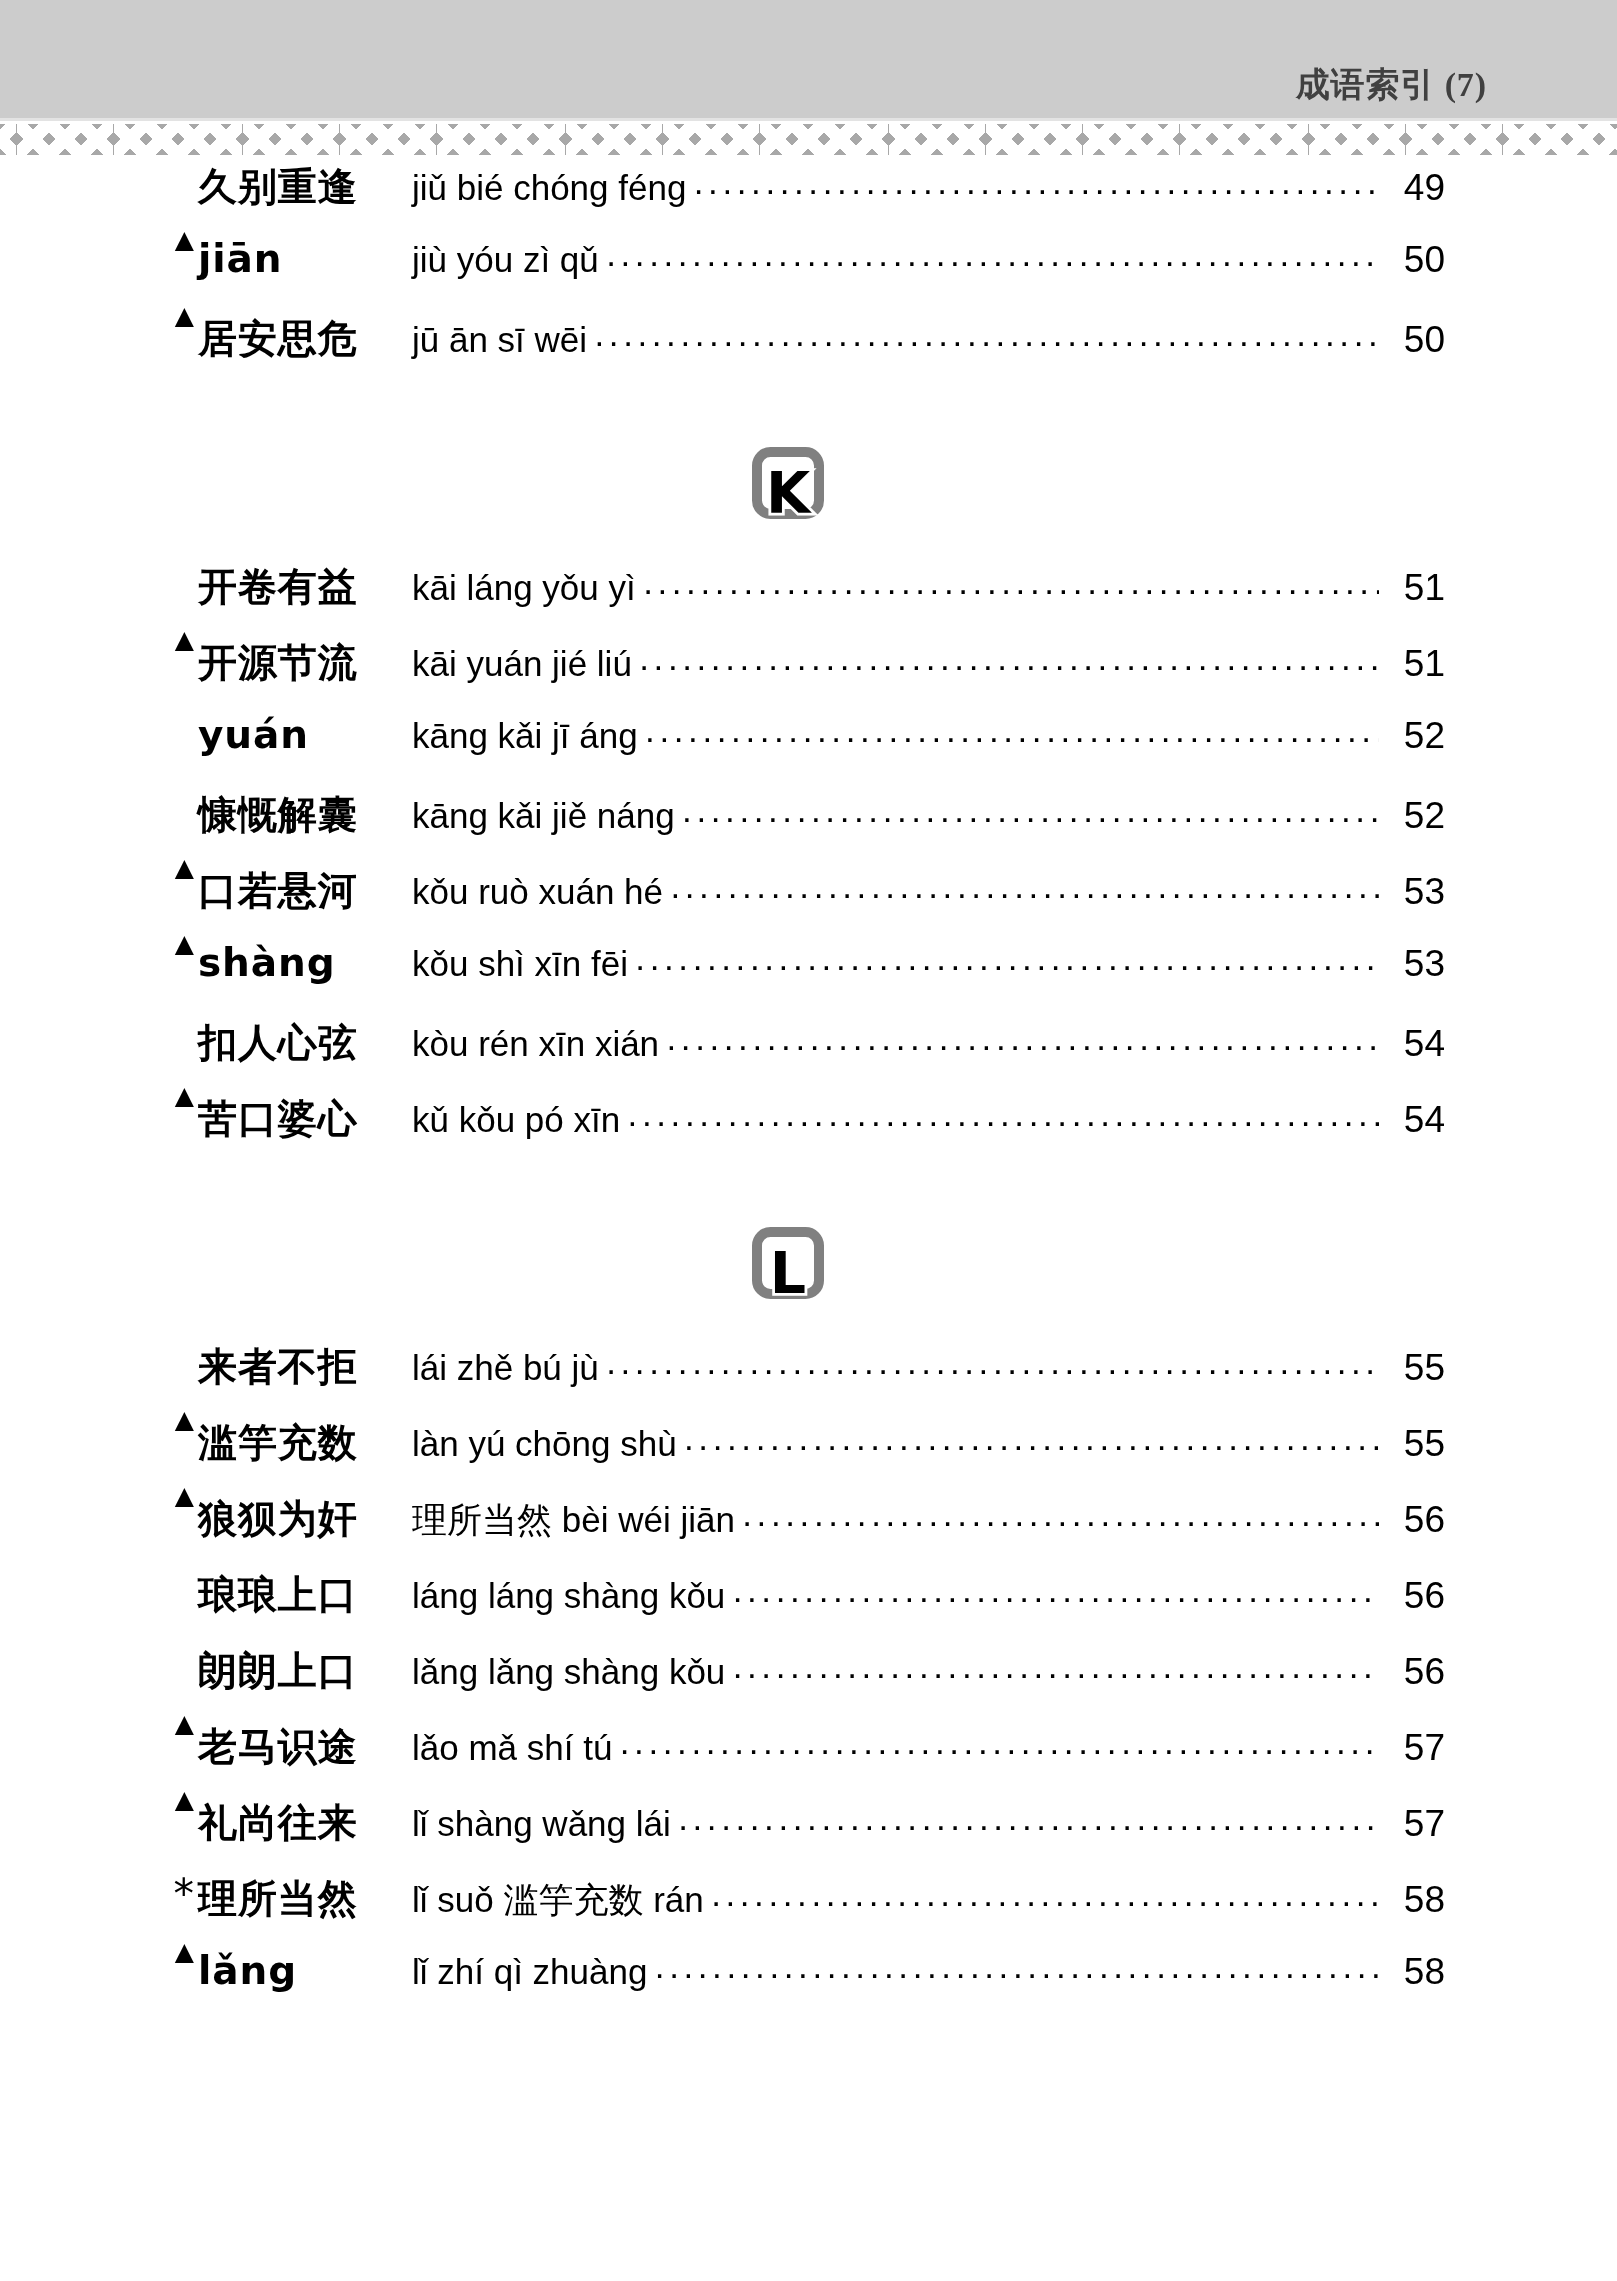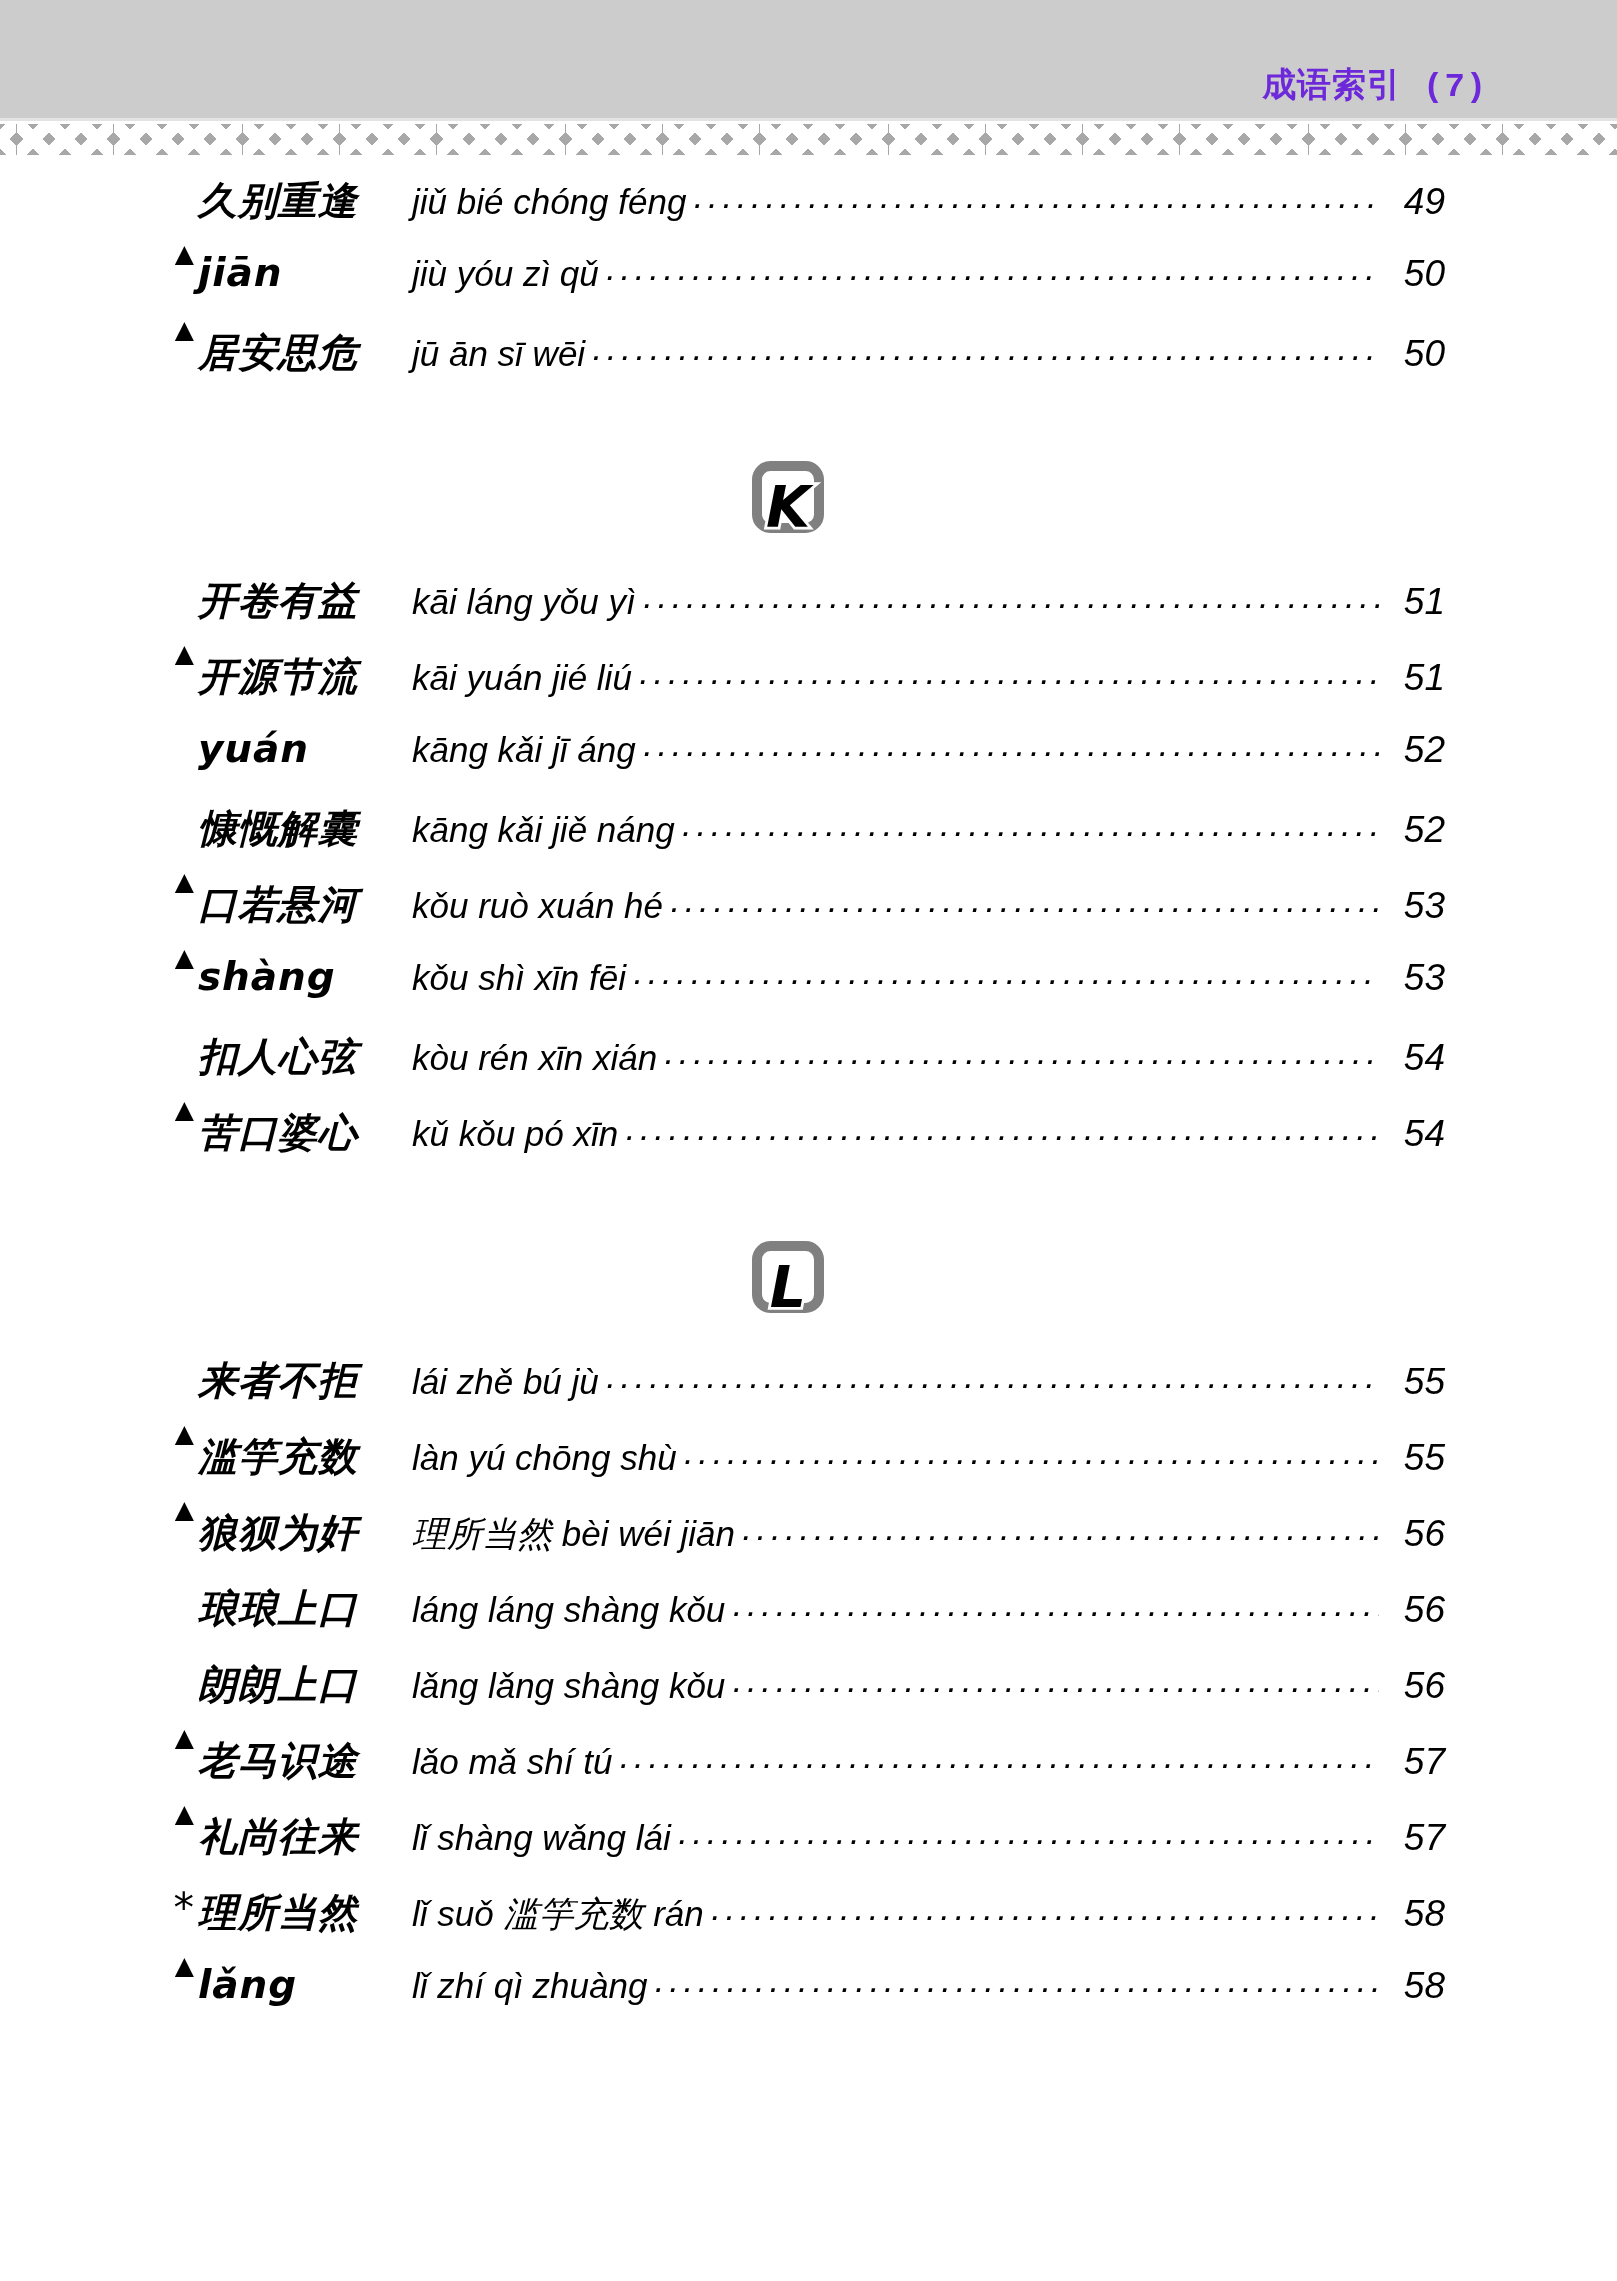--- a/index.html
+++ b/index.html
@@ -24,24 +24,24 @@
     height: 121px;
     background: #cccccc;
     box-sizing: border-box;
   }
   .header-title {
     position: absolute;
     right: 131px;
     bottom: 13px;
     font-size: 34px;
     font-weight: 700;
-    color: #6d28d9;
+    color: #404040;
     letter-spacing: 0.9px;
     white-space: nowrap;
-    font-family: Liberation Mono, monospace;
+    font-family: Liberation Serif, serif;
   }
   .header-rule {
     position: absolute;
     top: 118px;
     left: 0;
     width: 1618px;
     height: 2.8px;
     background: #e3e3e3;
   }
 
@@ -85,24 +85,23 @@
     bottom: 0;
     left: 0;
     width: 1618px;
     height: 2.8px;
     background: #ffffff;
   }
 
   
   .index-body {
     position: absolute;
-    top: 174px;
+    top: 160px;
     left: 0;
     width: 1576px;
-    font-style: italic;
   }
 
   
   .section-badge-row {
     display: flex;
     justify-content: center;
     align-items: center;
   }
   .section-badge {
     display: inline-block;

